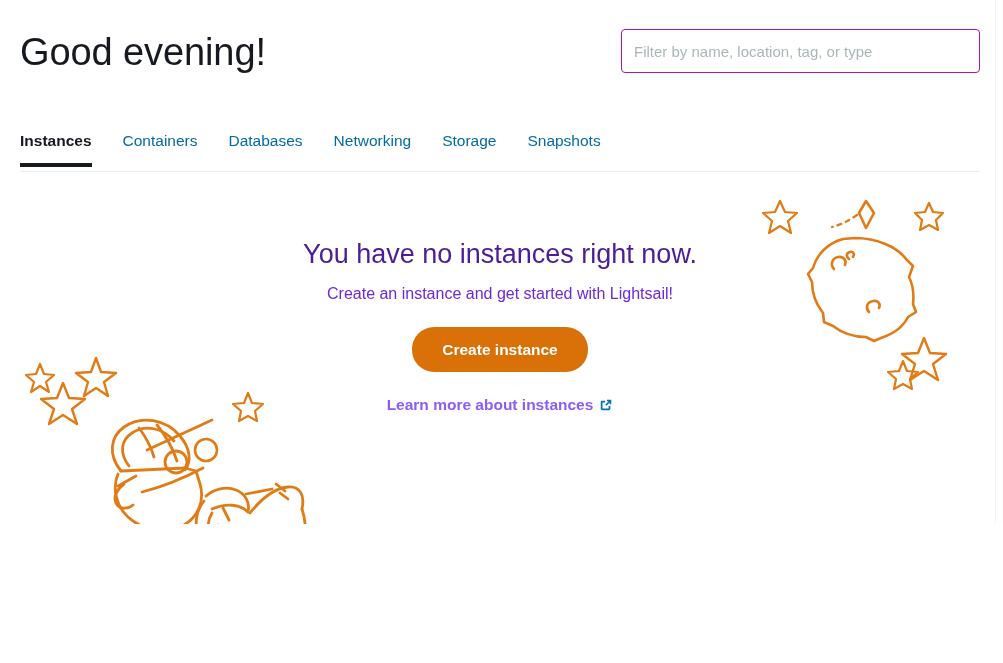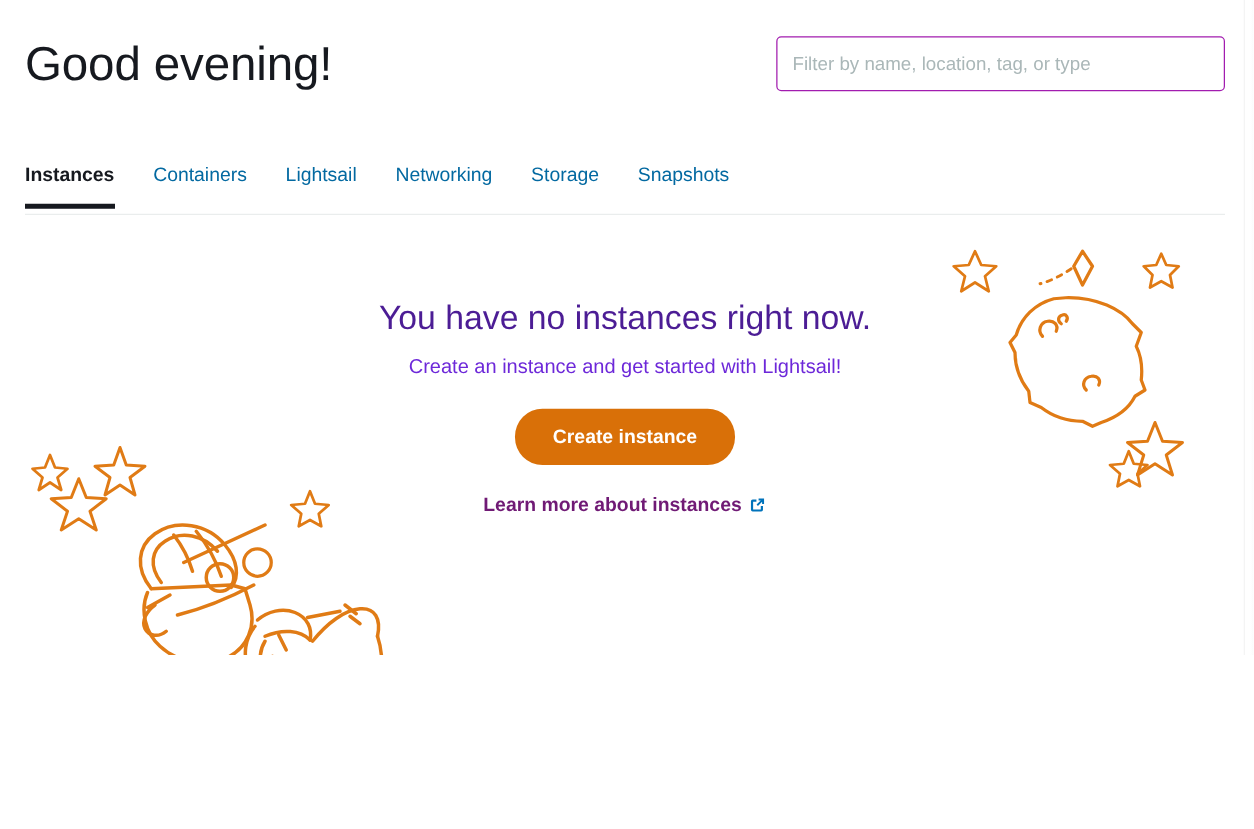--- a/index.html
+++ b/index.html
@@ -168,21 +168,21 @@
     font-size: 15.5px;
     font-weight: bold;
     cursor: pointer;
   }
   .learn-row {
     margin-top: 22px;
     font-size: 15.5px;
     line-height: 22px;
   }
   .learn-link {
-    color: #701a75;
+    color: #8b5cf6;
     text-decoration: none;
     font-weight: bold;
     cursor: pointer;
   }
   .ext-icon {
     display: inline-block;
     vertical-align: -2px;
     margin-left: 6px;
     width: 14px;
     height: 14px;
@@ -292,21 +292,21 @@
     <div class="filter-wrap">
       <input class="filter-input" type="text" placeholder="Filter by name, location, tag, or type" style="">
     </div>
   </div>
 
   <div class="tabs">
     <div class="tabs-rule"></div>
     <div class="tab-list">
       <div class="tab active">Instances</div>
       <div class="tab">Containers</div>
-      <div class="tab">Lightsail</div>
+      <div class="tab">Databases</div>
       <div class="tab">Networking</div>
       <div class="tab">Storage</div>
       <div class="tab">Snapshots</div>
     </div>
   </div>
 
   <div class="empty-state">
     <div class="empty-title">You have no instances right now.</div>
 
     <div class="empty-sub">Create an instance and get started with Lightsail!</div>

